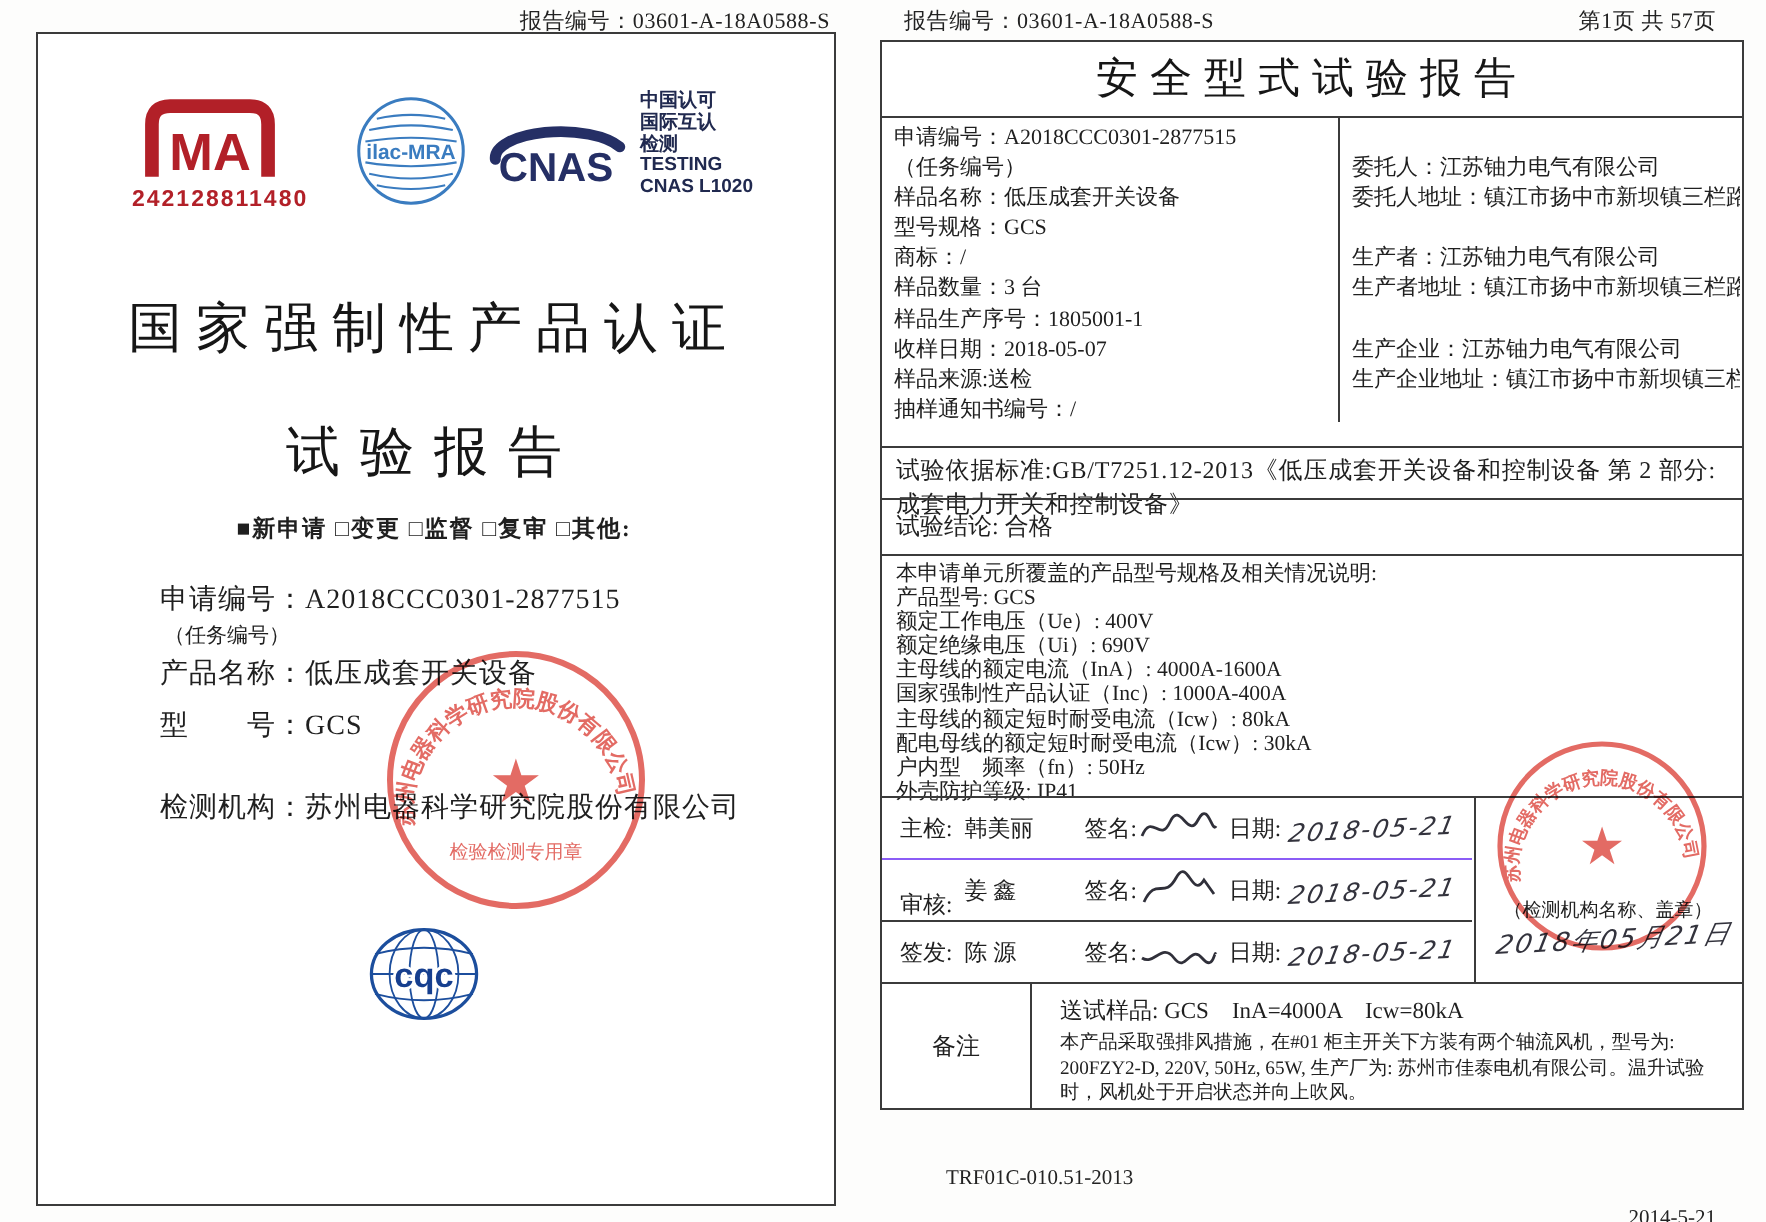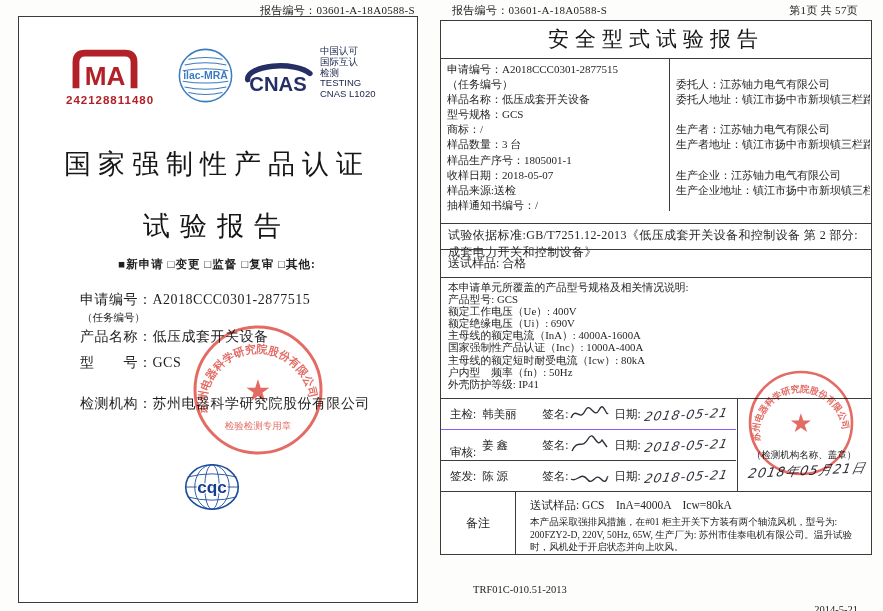--- a/index.html
+++ b/index.html
@@ -3,21 +3,21 @@
 <meta charset="utf-8">
 <style>
   html,body{margin:0;padding:0;background:#f4f3f1;}
   .canvas{position:relative;width:883px;height:611px;background:#fdfdfc;overflow:hidden;
           font-family:"Liberation Serif","DejaVu Serif",serif;color:#1f1f1f;}
   .abs{position:absolute;}
   
   .l-border{left:18px;top:16px;width:398px;height:585px;border:1.6px solid #3b3b3b;background:#fff;}
   .repno{font-size:11px;letter-spacing:.3px;color:#222;}
   .cma-num{color:#b22028;font-weight:bold;font-size:11.5px;letter-spacing:1px;font-family:"Liberation Sans",sans-serif;}
-  .accred{font-family:"Liberation Sans",sans-serif;font-weight:normal;font-size:9.5px;line-height:10.8px;color:#20294f;}
+  .accred{font-family:"Liberation Sans",sans-serif;font-weight:bold;font-size:9.5px;line-height:10.8px;color:#20294f;}
   .l-title{width:398px;text-align:center;font-weight:500;color:#161616;}
   .t1{font-size:27px;letter-spacing:7px;}
   .t2{font-size:27px;letter-spacing:10px;}
   .chk{font-size:11.5px;font-weight:bold;letter-spacing:1px;}
   .fld{font-size:14px;letter-spacing:.5px;}
   .fld-s{font-size:10.5px;}
   
   .r-titlebox{left:440px;top:20px;width:430px;height:37px;border:1.6px solid #3b3b3b;background:#fff;}
   .r-title{width:430px;text-align:center;font-size:21px;letter-spacing:6px;line-height:37px;color:#161616;}
   .tbl{left:440px;top:58px;width:430px;height:495px;border:1.4px solid #3b3b3b;background:#fff;}
@@ -134,30 +134,31 @@
         <div class="cellline">生产者地址：镇江市扬中市新坝镇三栏路 88 号</div>
         <div class="cellline"></div>
         <div class="cellline">生产企业：江苏铀力电气有限公司</div>
         <div class="cellline">生产企业地址：镇江市扬中市新坝镇三栏路 88 号</div>
         <div class="cellline"></div>
       </div>
     </div>
 
     <div class="sect std" style="top:152px;height:38px;">试验依据标准:GB/T7251.12-2013《低压成套开关设备和控制设备 第 2 部分: 成套电力开关和控制设备》</div>
 
-    <div class="sect concl" style="top:190px;height:28px;">送试样品: 合格</div>
+    <div class="sect concl" style="top:190px;height:28px;">试验结论: 合格</div>
 
     <div class="sect" style="top:218px;height:121px;padding-top:3px;">
       <div class="speclin">本申请单元所覆盖的产品型号规格及相关情况说明:</div>
       <div class="speclin">产品型号: GCS</div>
       <div class="speclin">额定工作电压（Ue）: 400V</div>
       <div class="speclin">额定绝缘电压（Ui）: 690V</div>
       <div class="speclin">主母线的额定电流（InA）: 4000A-1600A</div>
       <div class="speclin">国家强制性产品认证（Inc）: 1000A-400A</div>
       <div class="speclin">主母线的额定短时耐受电流（Icw）: 80kA</div>
+      <div class="speclin">配电母线的额定短时耐受电流（Icw）: 30kA</div>
       <div class="speclin">户内型　频率（fn）: 50Hz</div>
       <div class="speclin">外壳防护等级: IP41</div>
     </div>
 
     <div class="sect" style="top:339px;height:93px;">
       <div class="vline" style="left:296px;height:93px;"></div>
       <div class="abs" style="left:0;top:0;width:295px;">
         <div class="sig-row" style="border-bottom:1px solid #8b5cf6;">
           <span style="padding-left:9px;">主检:</span>
           <span style="padding-left:6px;width:52px;">韩美丽</span>

